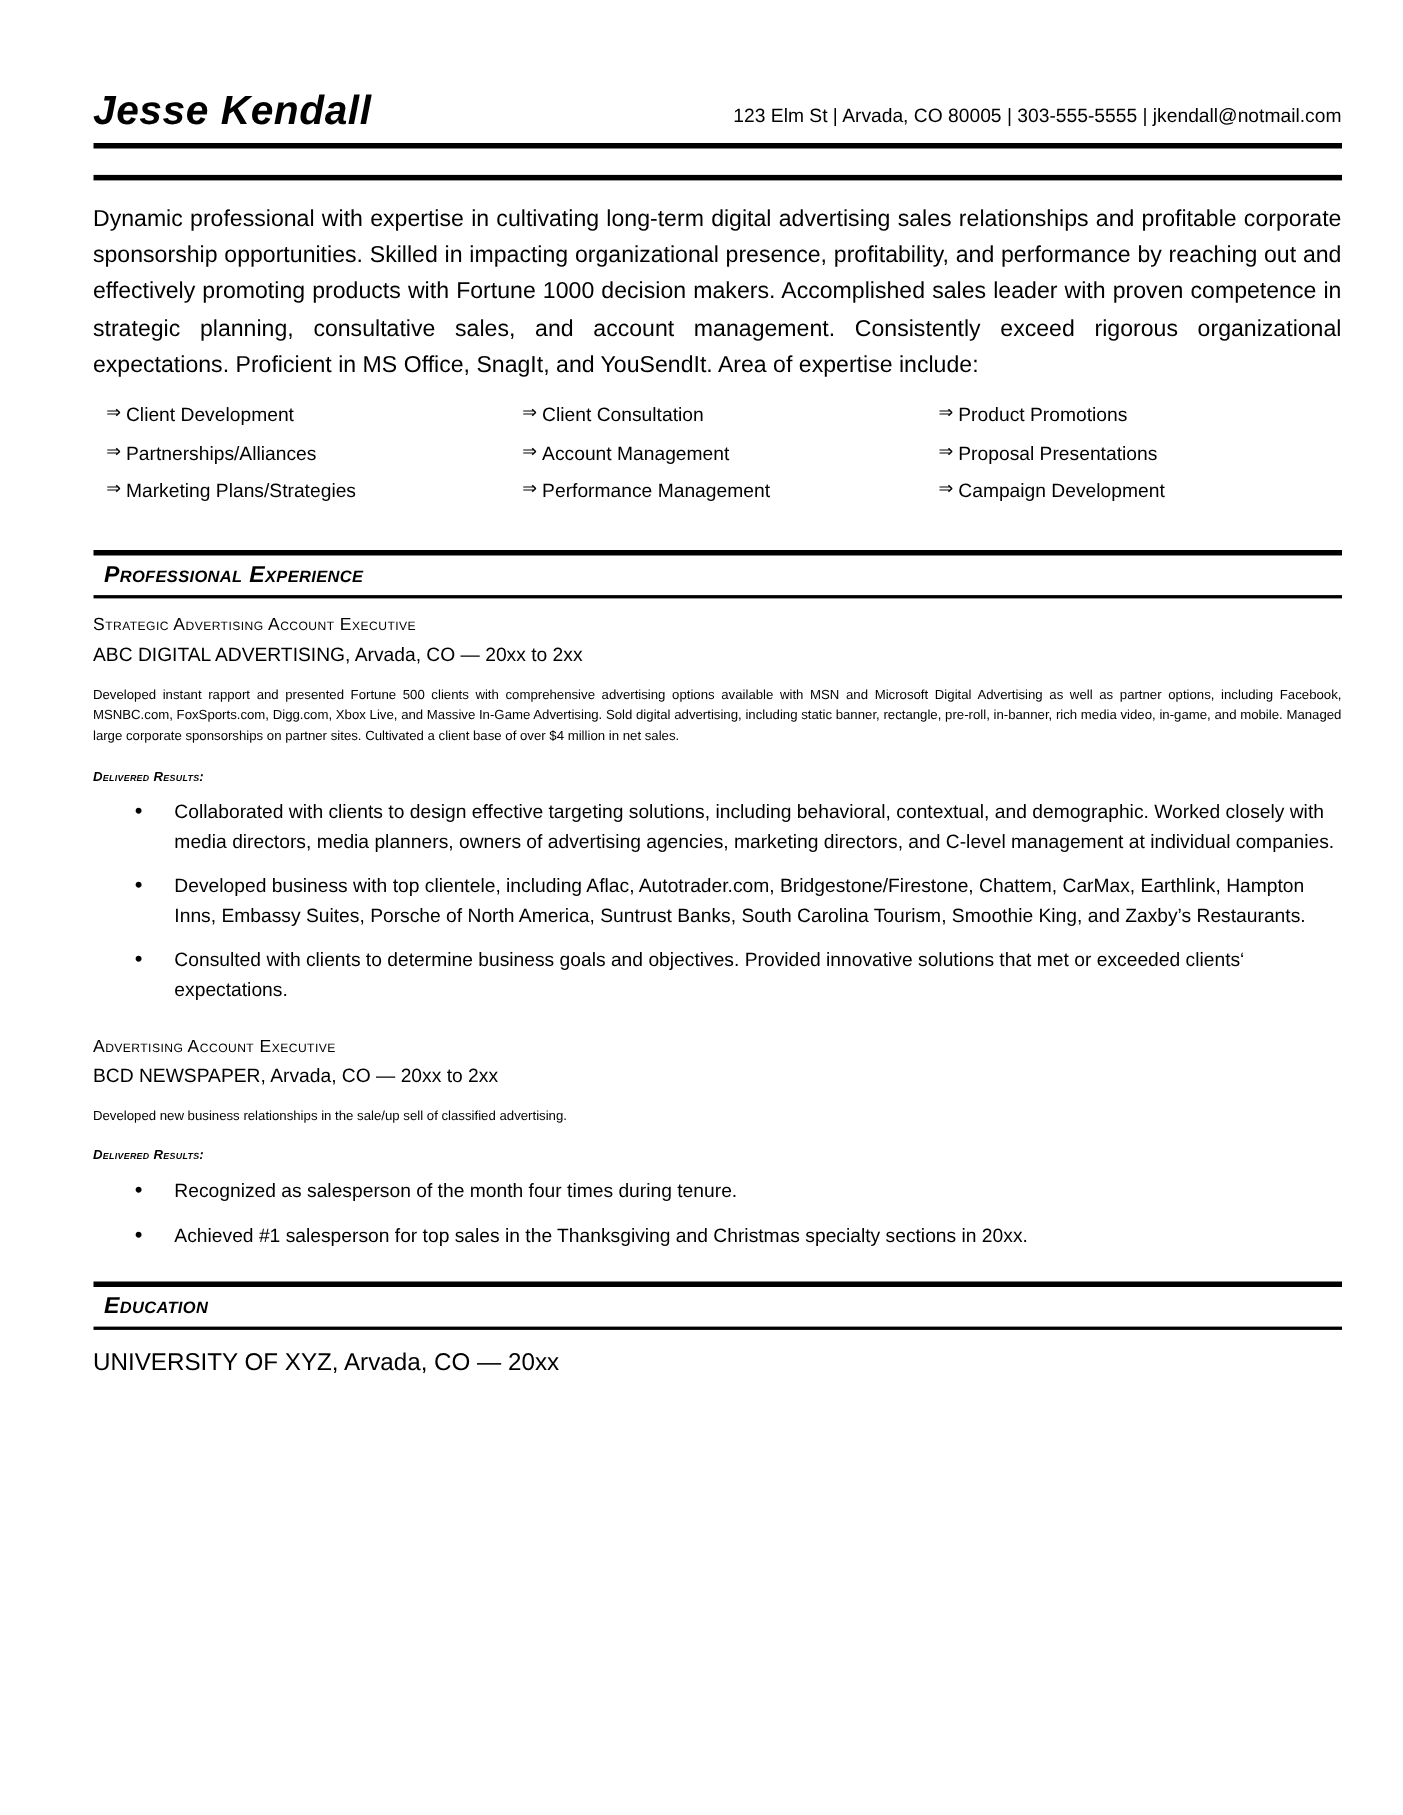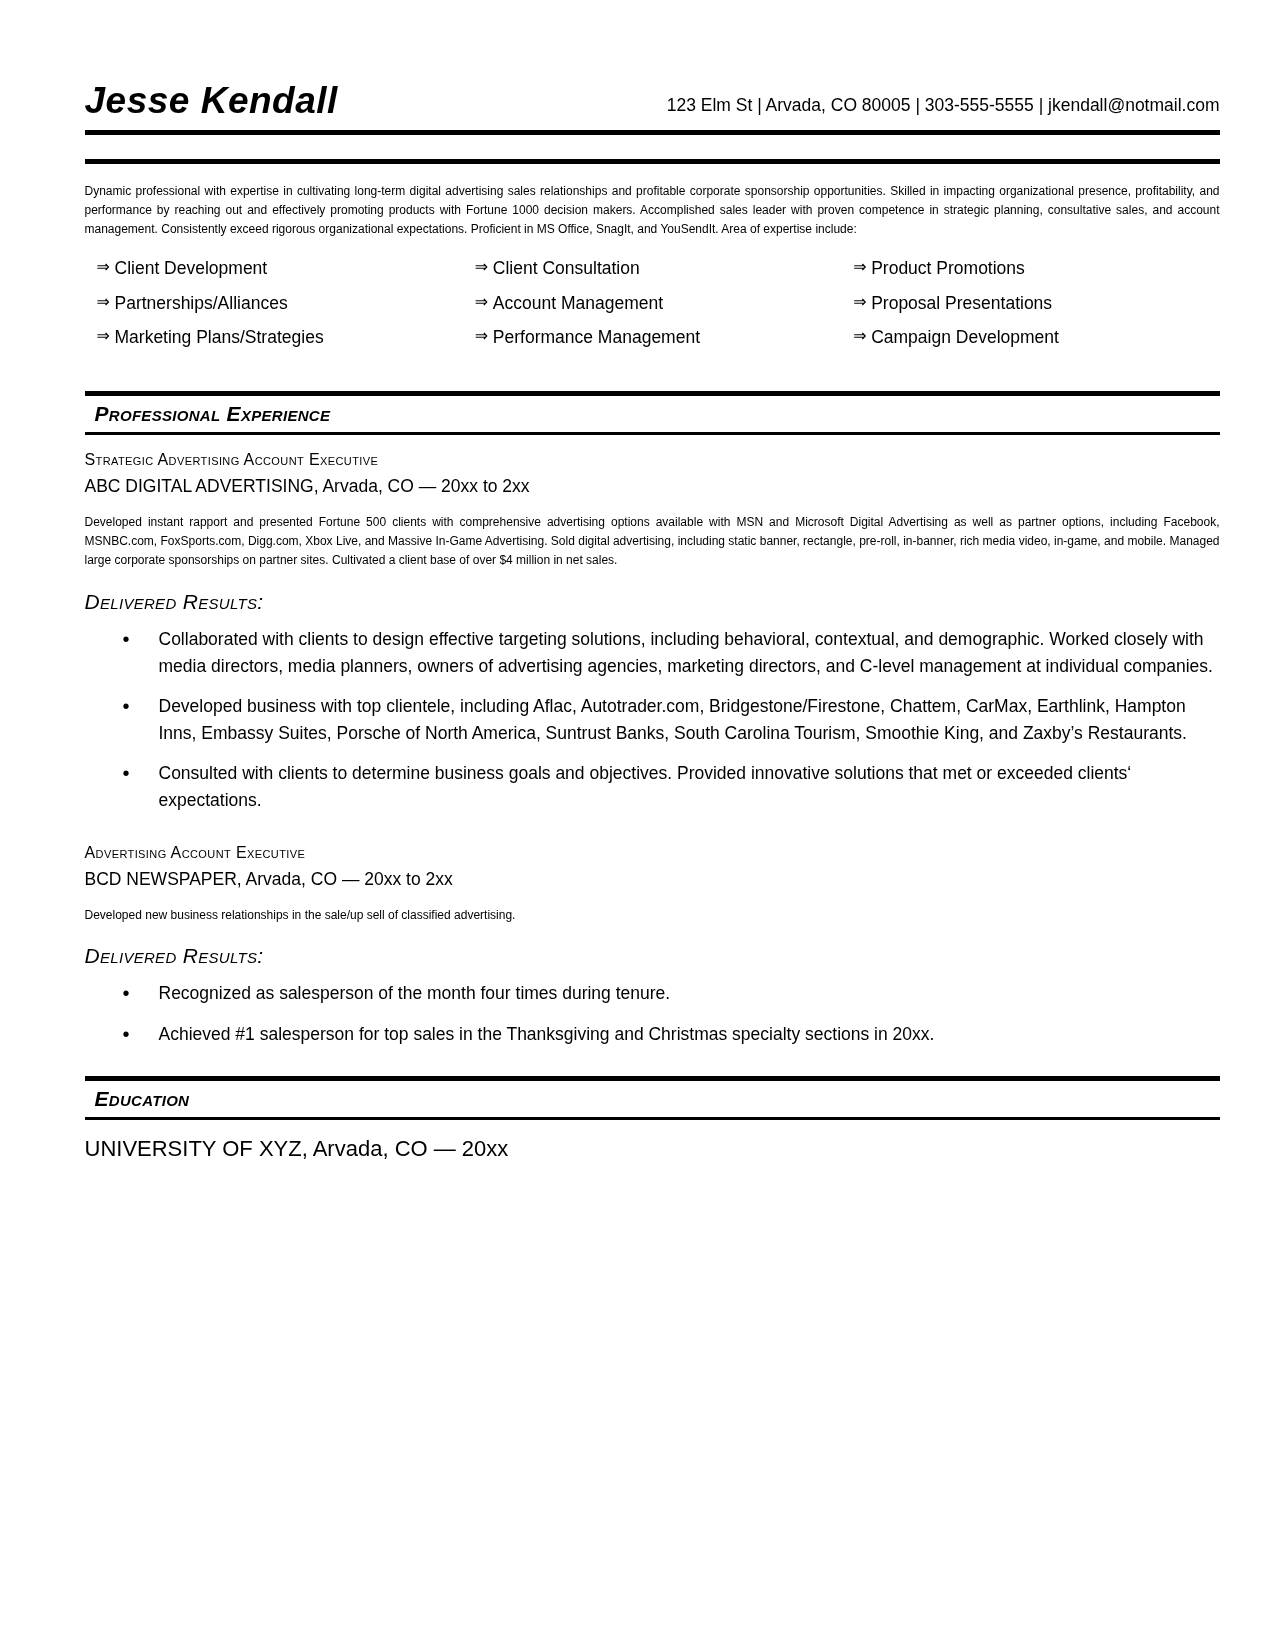--- a/index.html
+++ b/index.html
@@ -64,21 +64,21 @@
     font-variant: small-caps;
     letter-spacing: 0.3px;
   }
   .subheadline {
     font-size: 17.5px;
     margin-top: 6px;
   }
 
   
   .summary {
-    font-size: 12px;
+    font-size: 21px;
     line-height: 1.58;
     text-align: justify;
     padding: 18px 0 4px 0;
   }
 
   
   .expertise {
     display: flex;
     padding: 14px 0 16px 0;
   }
@@ -130,22 +130,22 @@
     font-size: 17.5px;
     margin-top: 7px;
   }
   .job-desc {
     font-size: 12px;
     line-height: 1.58;
     text-align: justify;
     margin-top: 16px;
   }
   .results-label {
-    font-size: 21px;
-    font-weight: normal;
+    font-size: 12px;
+    font-weight: bold;
     font-style: italic;
     font-variant: small-caps;
     letter-spacing: 0.3px;
     margin-top: 20px;
   }
   ul.bullets {
     margin: 12px 0 0 0;
     padding: 0 0 0 38px;
     list-style: none;
   }

